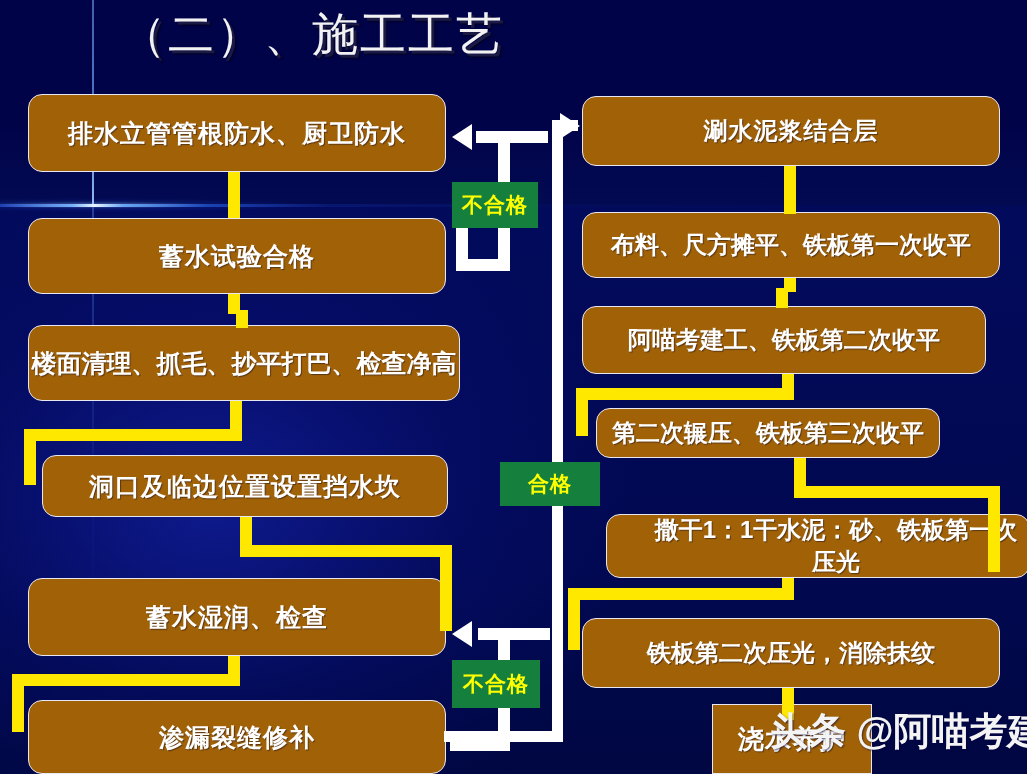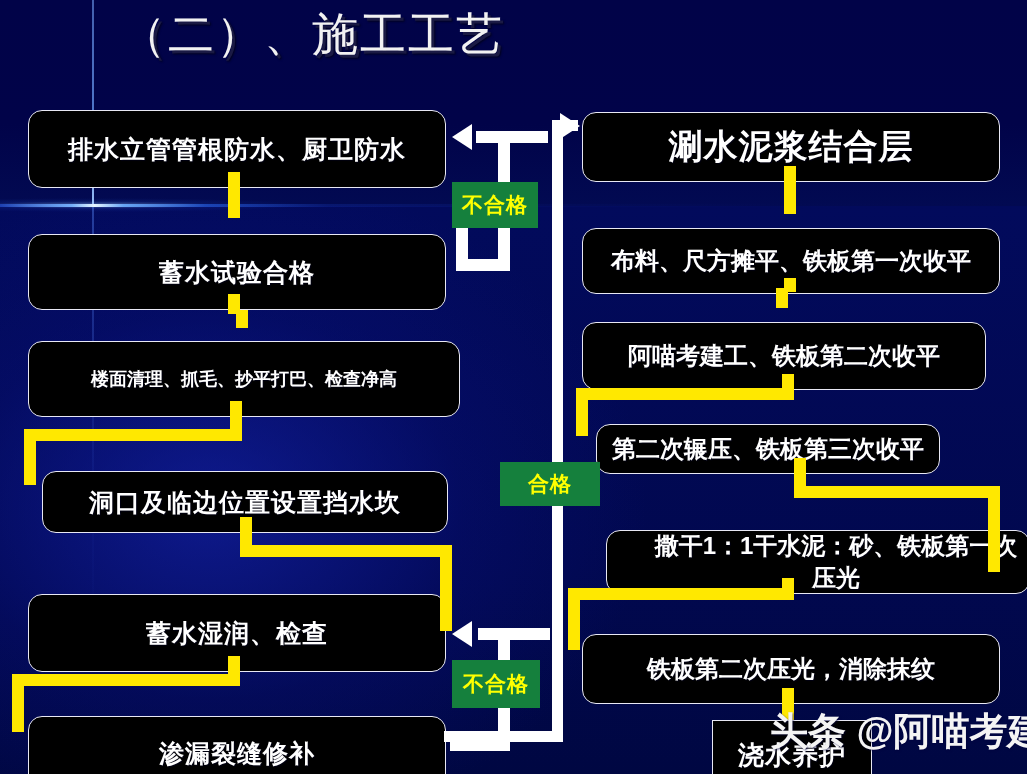--- a/index.html
+++ b/index.html
@@ -62,31 +62,30 @@
     color:#f2f2f2;
     font-family:"DejaVu Serif","Liberation Serif",serif;
     font-size:46px;line-height:64px;font-weight:400;
     letter-spacing:2px;white-space:nowrap;
     text-shadow:3px 3px 0 #1a1a44, 4px 4px 2px rgba(0,0,0,.55);
   }
 
   
   .box{
     position:absolute;
-    background:#000000;
+    background:#a16207;
     border:1.5px solid #e8e8f4;
     border-radius:14px;
     color:#ffffff;
     font-weight:bold;
     display:flex;align-items:center;justify-content:center;
     text-align:center;
     letter-spacing:1px;
     box-sizing:border-box;
     text-shadow:1px 1px 1px rgba(0,0,40,.45);
-    margin-top:16px;
   }
   .box.wide-text{ letter-spacing:0px; }
   .box.sq{ border-radius:0; }
 
   
   .chip{
     position:absolute;
     background:#15803d;
     color:#ffff00;
     font-weight:bold;
@@ -137,29 +136,29 @@
   <div id="deco-vline"></div>
   <div id="deco-vline2"></div>
   <div id="deco-hline"></div>
 
   <div id="title">（二）、施工工艺</div>
 
   <div class="box" style="left:28px;top:94px;width:418px;height:78px;font-size:25px;">排水立管管根防水、厨卫防水</div>
 
   <div class="box" style="left:28px;top:218px;width:418px;height:76px;font-size:25px;">蓄水试验合格</div>
 
-  <div class="box wide-text" style="left:28px;top:325px;width:432px;height:76px;font-size:18px;">楼面清理、抓毛、抄平打巴、检查净高</div>
+  <div class="box wide-text" style="left:28px;top:325px;width:432px;height:76px;font-size:25px;">楼面清理、抓毛、抄平打巴、检查净高</div>
 
   <div class="box" style="left:42px;top:455px;width:406px;height:62px;font-size:25px;">洞口及临边位置设置挡水坎</div>
 
   <div class="box" style="left:28px;top:578px;width:418px;height:78px;font-size:25px;">蓄水湿润、检查</div>
 
   <div class="box" style="left:28px;top:700px;width:418px;height:74px;font-size:25px;">渗漏裂缝修补</div>
 
-  <div class="box" style="left:582px;top:96px;width:418px;height:70px;font-size:34px;font-family:Liberation Mono, monospace;">涮水泥浆结合层</div>
+  <div class="box" style="left:582px;top:96px;width:418px;height:70px;font-size:24px;font-family:Liberation Mono, monospace;">涮水泥浆结合层</div>
 
   <div class="box wide-text" style="left:582px;top:212px;width:418px;height:66px;font-size:24px;">布料、尺方摊平、铁板第一次收平</div>
 
   <div class="box wide-text" style="left:582px;top:306px;width:404px;height:68px;font-size:24px;">阿喵考建工、铁板第二次收平</div>
 
   <div class="box wide-text" style="left:596px;top:408px;width:344px;height:50px;font-size:24px;">第二次辗压、铁板第三次收平</div>
 
   <div class="box wide-text" style="left:606px;top:514px;width:424px;height:64px;font-size:24px;padding-left:36px;">撒干1：1干水泥：砂、铁板第一次压光</div>
 
   <div class="box wide-text" style="left:582px;top:618px;width:418px;height:70px;font-size:24px;">铁板第二次压光，消除抹纹</div>

